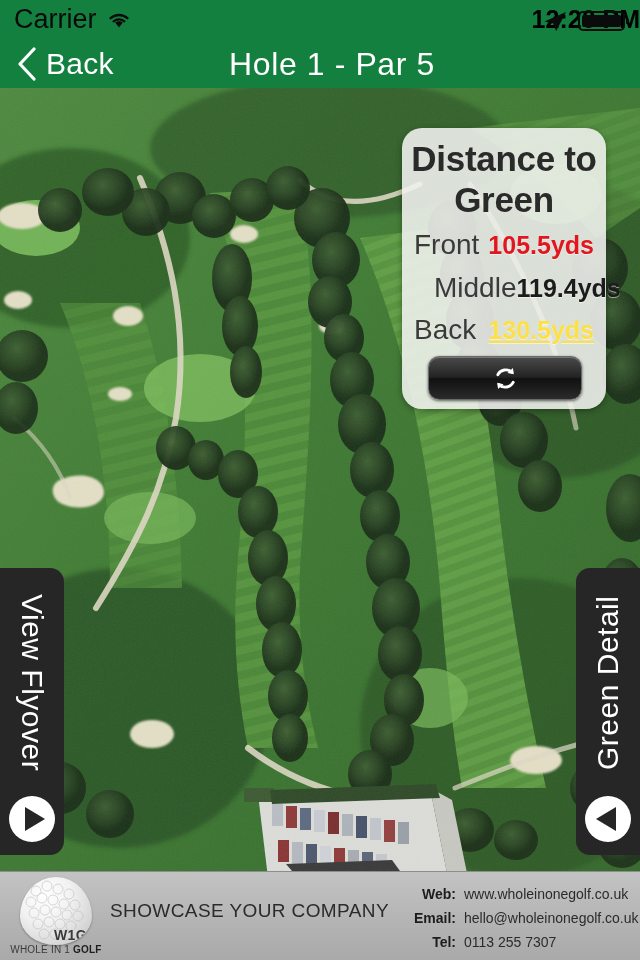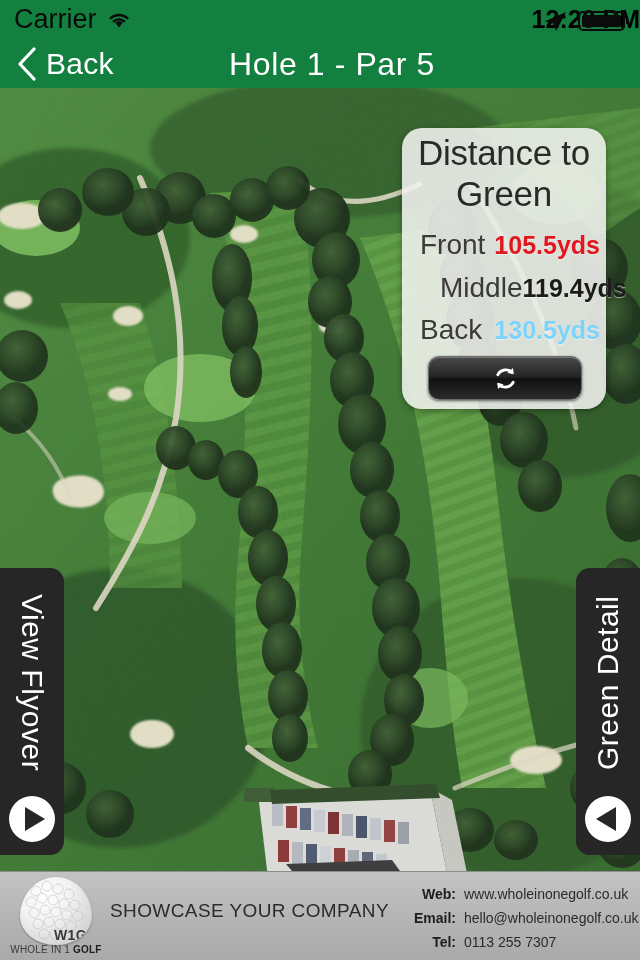--- a/index.html
+++ b/index.html
@@ -65,43 +65,43 @@
 
   
   #distance-panel{
     position:absolute;left:402px;top:128px;width:204px;height:281px;
     background:rgba(243,243,240,0.88);
     border-radius:20px;
     box-shadow:0 2px 6px rgba(0,0,0,0.35);
     z-index:25;
   }
   #panel-title{
-    position:absolute;left:0;top:4px;width:204px;
+    position:absolute;left:0;top:10px;width:204px;
     text-align:center;font-size:35px;color:#2a2a2a;
-    font-weight:400;line-height:1.18;letter-spacing:-0.3px;
+    font-weight:700;line-height:1.18;letter-spacing:-0.3px;
   }
   .dist-row{
     position:absolute;left:0;width:204px;height:34px;
-    display:flex;align-items:center;padding-left:6px;
+    display:flex;align-items:center;
   }
   .dist-label{
     width:104px;text-align:left;padding-left:12px;
     font-size:28px;color:#3a3a3a;font-weight:300;box-sizing:border-box;
   }
   .dist-value{
     flex:1;text-align:right;padding-right:12px;
     font-size:25px;font-weight:bold;box-sizing:border-box;
     text-shadow:0 1px 0 rgba(255,255,255,0.5);
   }
   #row-front{top:100px;}
   #row-middle{top:143px;margin-left:20px;}
   #row-back{top:185px;}
   #val-front{color:#e2161f;}
   #val-middle{color:#1b1b1b;}
-  #val-back{color:#7dd3fc;}
+  #val-back{color:#fde047;text-decoration:underline;}
 
   #refresh-button{
     position:absolute;left:26px;top:228px;width:152px;height:42px;
     border-radius:11px;
     background:linear-gradient(180deg,#4a4a4a 0%,#232323 48%,#111111 52%,#2b2b2b 100%);
     border:1px solid #6a6a6a;
     box-shadow:0 1px 3px rgba(0,0,0,0.6), inset 0 1px 0 rgba(255,255,255,0.25);
     display:flex;align-items:center;justify-content:center;gap:9px;
     cursor:pointer;
   }

